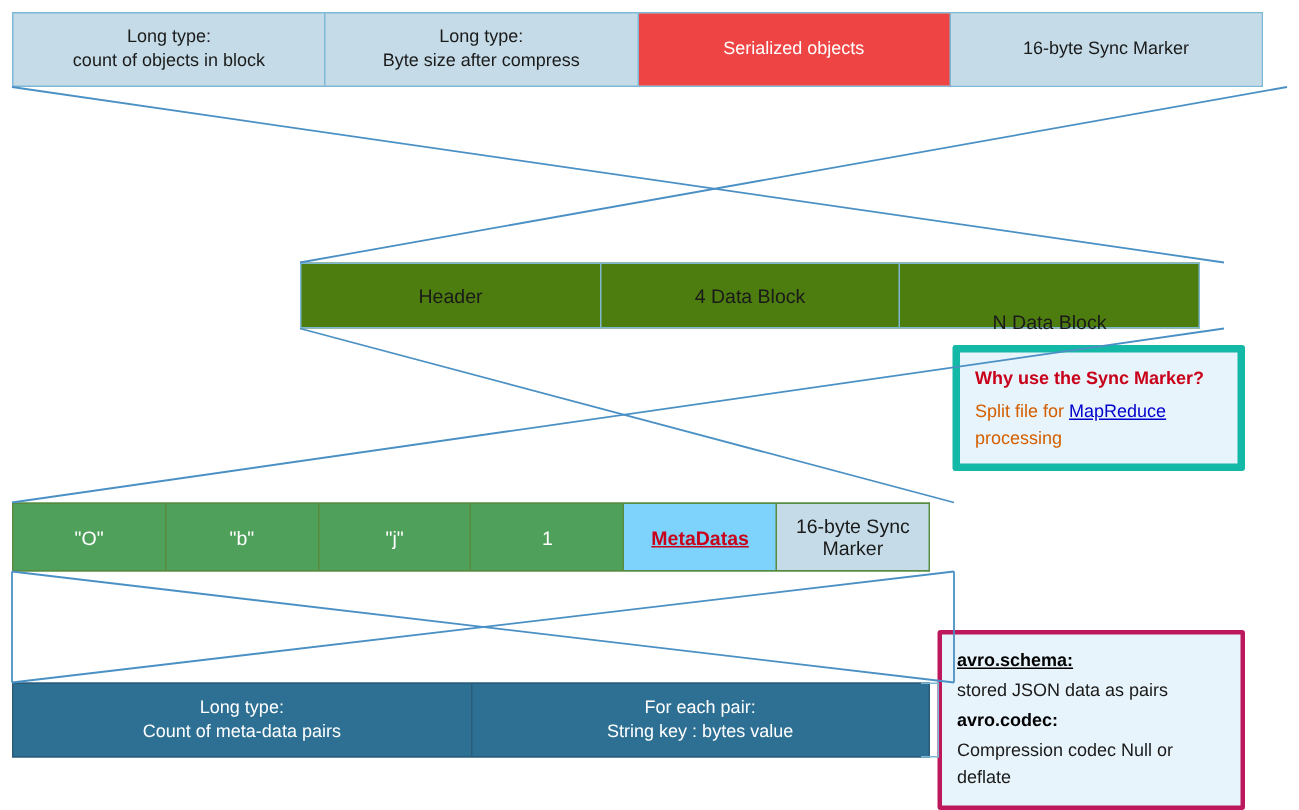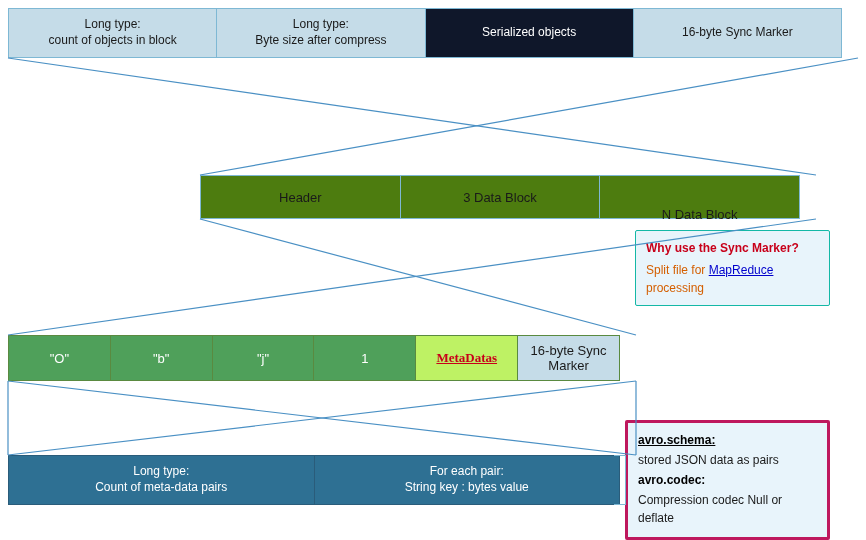--- a/index.html
+++ b/index.html
@@ -37,21 +37,21 @@
       justify-content: center;
       text-align: center;
       color: #1a1a1a;
       font-size: 12px;
       border-right: 1px solid #7eb8d4;
       padding: 4px 6px;
       line-height: 1.3;
     }
     .top-bar .cell:last-child { border-right: none; }
     .top-bar .cell.serialized {
-      background: #0f172a;
+      background: #ef4444;
       color: #fff;
     }
     .top-bar .cell.sync-marker {
       background: #c5dce8;
     }
 
     
     .middle-bar {
       position: absolute;
       top: 175px;
@@ -92,25 +92,24 @@
       align-items: center;
       justify-content: center;
       text-align: center;
       color: #fff;
       font-size: 13px;
       border-right: 1px solid #5a8a40;
       padding: 4px;
     }
     .bottom-bar .cell:last-child { border-right: none; }
     .bottom-bar .cell.metadata {
-      background: #bef264;
+      background: #7dd3fc;
       color: #c8001a;
       font-weight: bold;
       text-decoration: underline;
-      font-family: Liberation Serif, serif;
     }
     .bottom-bar .cell.sync16 {
       background: #c5dce8;
       color: #1a1a1a;
     }
 
     
     .vbottom-bar {
       position: absolute;
       top: 455px;
@@ -143,21 +142,21 @@
       height: 540px;
       pointer-events: none;
     }
 
     
     .sync-info-box {
       position: absolute;
       top: 230px;
       right: 20px;
       width: 195px;
-      border: 1px solid #14b8a6;
+      border: 5px solid #14b8a6;
       background: #e8f4fb;
       padding: 8px 10px;
       font-size: 12px;
       line-height: 1.5;
       border-radius: 2px;
     }
     .sync-info-box .title {
       color: #c8001a;
       font-weight: bold;
       margin-bottom: 4px;
@@ -228,21 +227,21 @@
     <div class="cell sync-marker">
       <span>16-byte Sync Marker</span>
     </div>
   </div>
 
   <div class="middle-bar">
     <div class="cell">
       <span>Header</span>
     </div>
     <div class="cell">
-      <span>3 Data Block</span>
+      <span>4 Data Block</span>
     </div>
     <div class="cell">
       <span>N Data Block</span>
     </div>
   </div>
 
   <div class="bottom-bar">
     <div class="cell">
       <span>"O"</span>
     </div>

